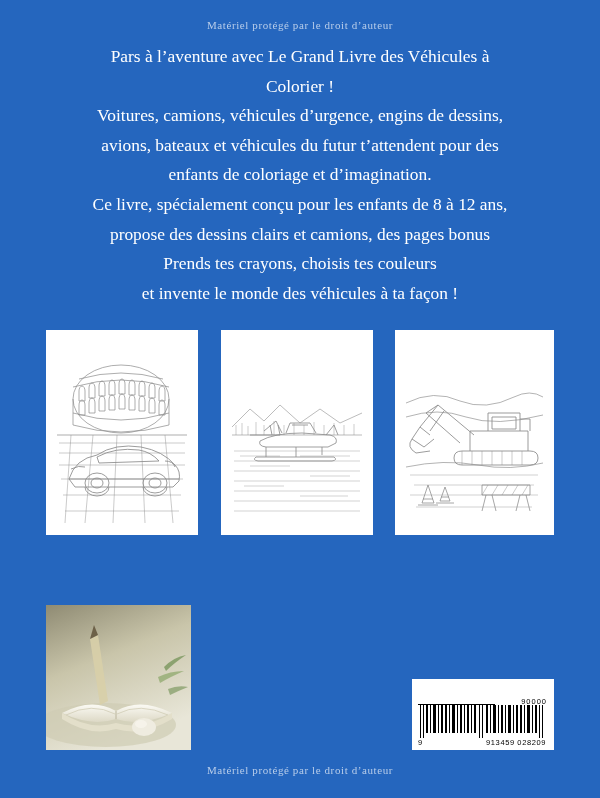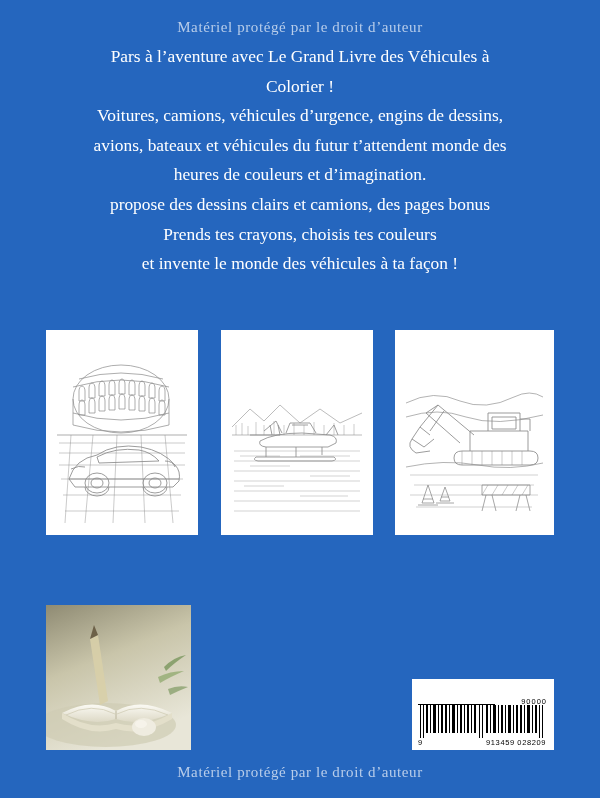--- a/index.html
+++ b/index.html
@@ -19,21 +19,21 @@
     inset: 0;
     width: 600px;
     height: 798px;
   }
   .copyright-top, .copyright-bottom {
     position: absolute;
     left: 0;
     width: 100%;
     text-align: center;
     color: #b8cdea;
-    font-size: 15px;
+    font-size: 11px;
     letter-spacing: 0.6px;
     font-family: "Liberation Serif", serif;
   }
   .copyright-top { top: 19px; }
   .copyright-bottom { top: 764px; }
 
   .blurb {
     position: absolute;
     left: 40px;
     top: 40px;
@@ -142,22 +142,23 @@
 <body>
 
 <div class="page">
 
   <div class="copyright-top">Matériel protégé par le droit d’auteur</div>
 
   <div class="blurb">
     <p>Pars à l’aventure avec Le Grand Livre des Véhicules à</p>
     <p>Colorier !</p>
     <p>Voitures, camions, véhicules d’urgence, engins de dessins,</p>
-    <p>avions, bateaux et véhicules du futur t’attendent monde des</p>
-    <p>heures de couleurs et d’imagination.</p>
+    <p>avions, bateaux et véhicules du futur t’attendent pour des</p>
+    <p>enfants de coloriage et d’imagination.</p>
+    <p>Ce livre, spécialement conçu pour les enfants de 8 à 12 ans,</p>
     <p>propose des dessins clairs et camions, des pages bonus</p>
     <p>Prends tes crayons, choisis tes couleurs</p>
     <p>et invente le monde des véhicules à ta façon !</p>
   </div>
 
   <div class="thumbs">
 
     <div class="thumb t1">
       <div class="thumb-inner">
         <svg viewBox="0 0 134 187" xmlns="http://www.w3.org/2000/svg">

